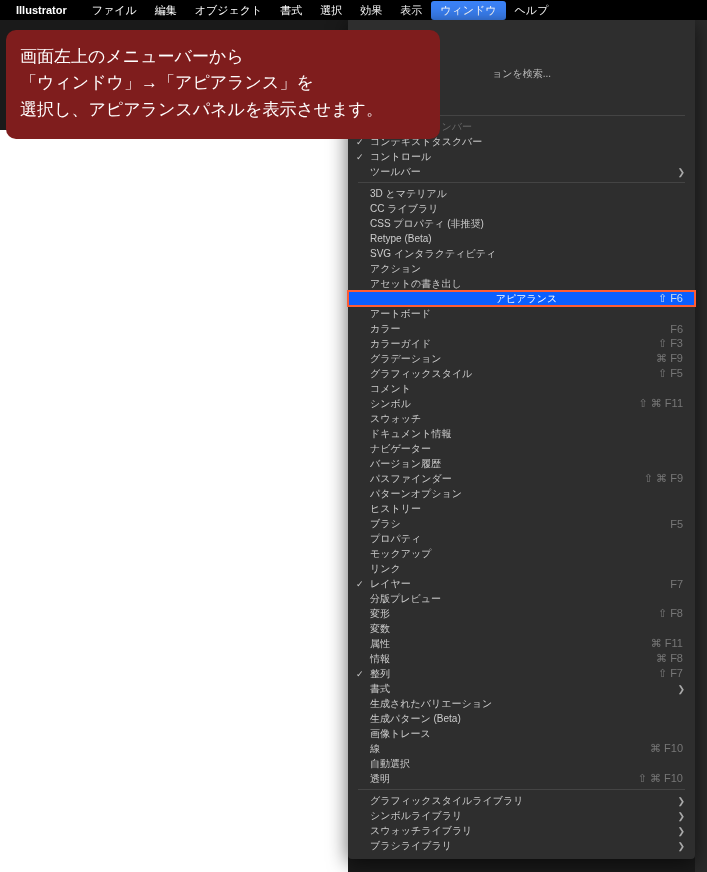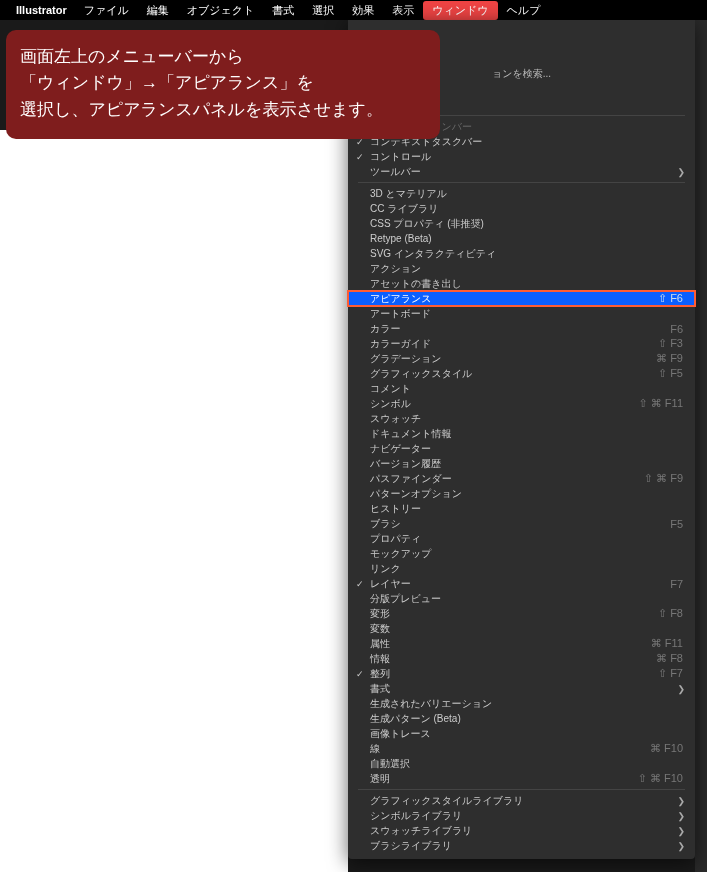--- a/index.html
+++ b/index.html
@@ -14,29 +14,29 @@
     position: relative;
   }
   .menubar {
     height: 20px;
     background: #000;
     display: flex;
     align-items: center;
     padding: 0 6px;
   }
   .apple-logo { color: #fff; font-size: 13px; margin-right: 10px; }
-  .app-name { color: #fff; font-weight: 600; margin-right: 8px; }
+  .app-name { color: #fff; font-weight: 600; margin-right: 16px; }
   .menu-item {
     color: #fff;
     padding: 2px 9px;
     font-size: 11px;
     cursor: default;
   }
   .menu-item.active {
-    background: #ef4444;
+    background: #3b82f6;
     border-radius: 3px;
   }
   .dark-bar {
     position: absolute;
     top: 20px;
     right: 0;
     width: 12px;
     height: 852px;
     background: #2a2a2a;
   }
@@ -77,20 +77,21 @@
     right: 12px;
     color: #777;
     font-size: 11px;
   }
   .menu-row.highlighted {
     background: #0a5fff;
     color: #fff;
     outline: 2px solid #ff5c33;
     outline-offset: -1px;
     z-index: 5;
+    justify-content: center;
   }
   .menu-row.highlighted .shortcut { color: #cde; }
   .sep {
     height: 1px;
     background: #444;
     margin: 3px 10px;
   }
   .callout {
     position: absolute;
     top: 30px;

